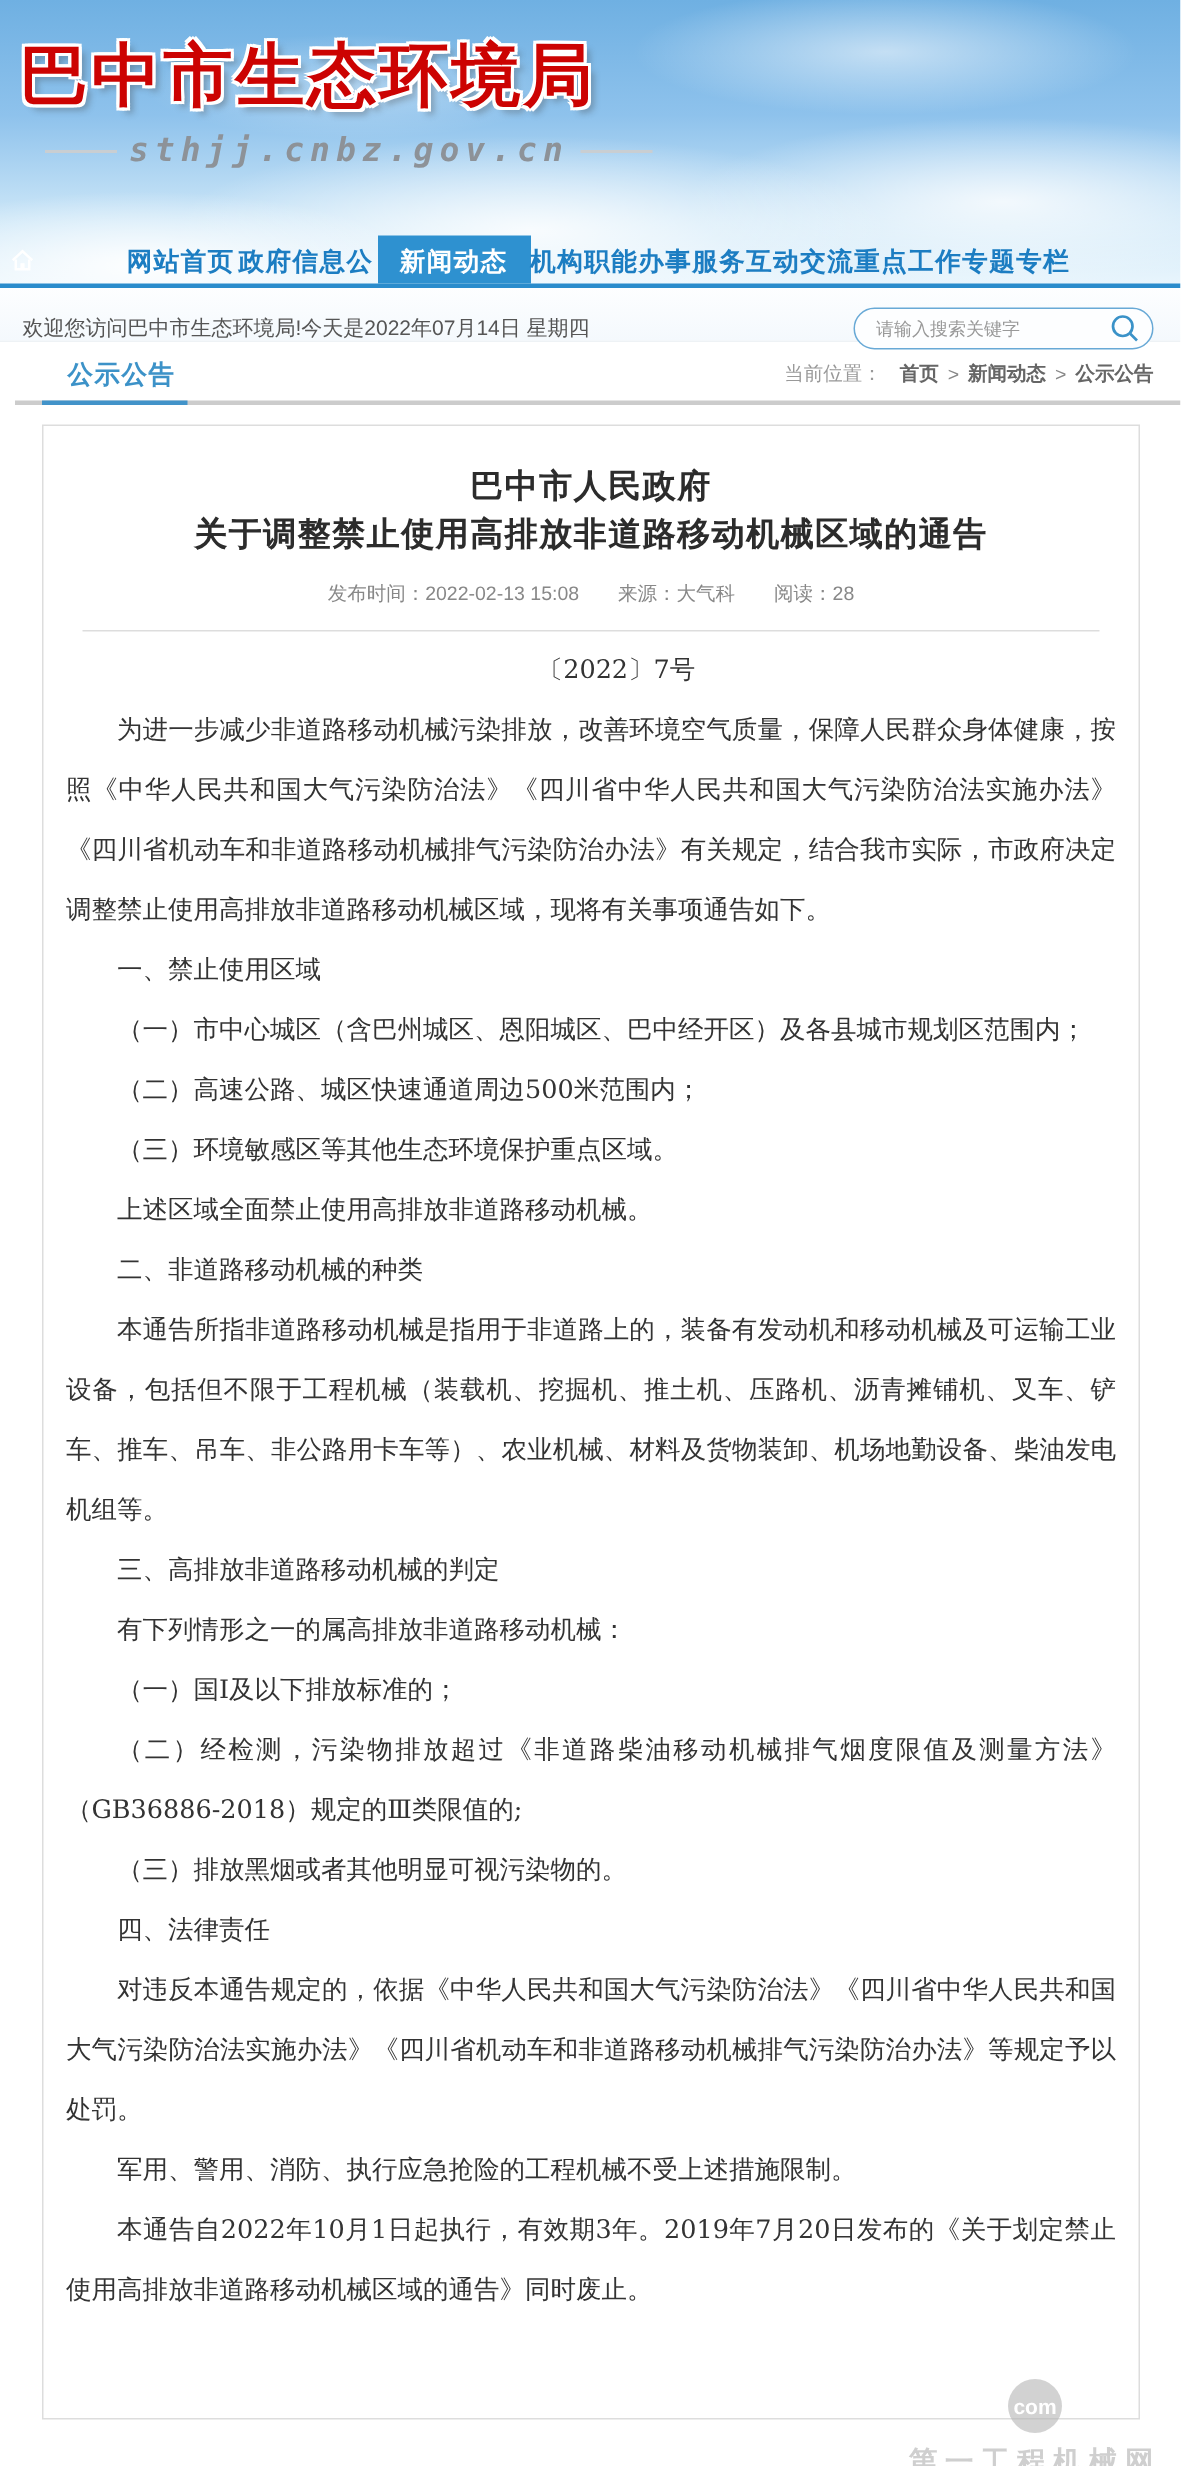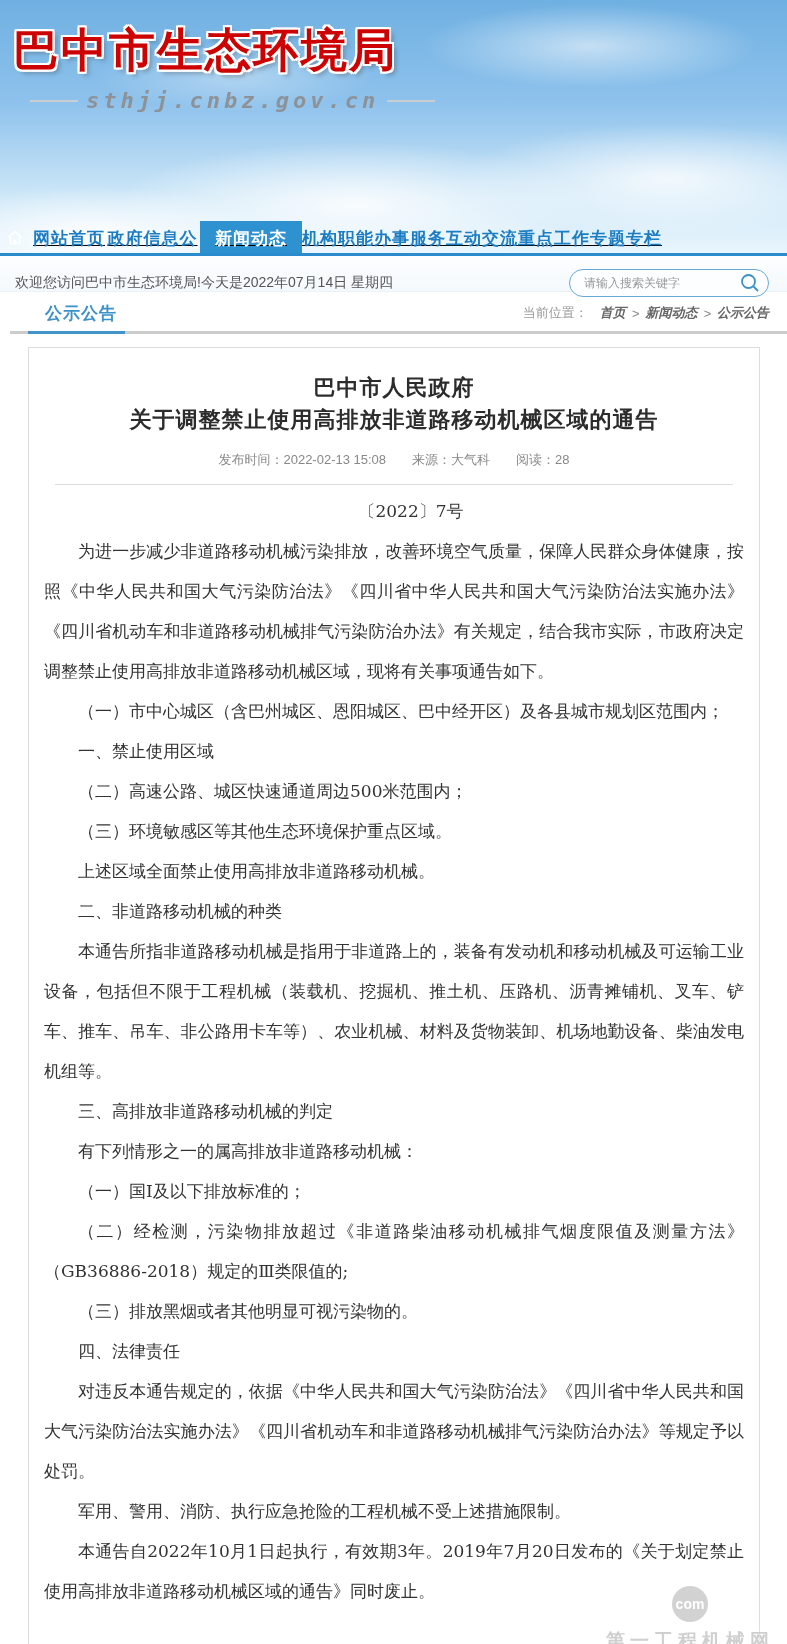--- a/index.html
+++ b/index.html
@@ -8,21 +8,21 @@
     height: 1644px;
     position: relative;
     overflow: hidden;
     background: #ffffff;
     font-family: "Liberation Sans", sans-serif;
   }
 
   
   .sky {
     position: relative;
-    height: 256px;
+    height: 192px;
     background:
       radial-gradient(ellipse 260px 70px at 12% 92%, rgba(255,255,255,.95), rgba(255,255,255,0) 70%),
       radial-gradient(ellipse 340px 90px at 45% 80%, rgba(255,255,255,.85), rgba(255,255,255,0) 70%),
       radial-gradient(ellipse 300px 80px at 85% 70%, rgba(255,255,255,.8), rgba(255,255,255,0) 70%),
       radial-gradient(ellipse 240px 60px at 75% 18%, rgba(255,255,255,.55), rgba(255,255,255,0) 70%),
       radial-gradient(ellipse 200px 50px at 30% 30%, rgba(255,255,255,.35), rgba(255,255,255,0) 70%),
       linear-gradient(180deg, #6fb0e2 0%, #8ec2ec 40%, #cfe8f8 78%, #eaf6fd 100%);
   }
   .site-title {
     position: absolute; left: 13px; top: 20px;
@@ -46,22 +46,22 @@
   
   .navbar {
     position: absolute; left: 0; right: 0; bottom: 0;
     height: 35px;
     border-bottom: 3px solid #2a8ccc;
     display: flex; align-items: stretch;
     padding-left: 3px;
   }
   .home-icon { width: 24px; display: flex; align-items: center; justify-content: center; }
   .nav-items {
-    flex: 1; display: flex; justify-content: flex-start;
-    align-items: stretch; padding: 0 22px 0 6px; text-decoration: underline;
+    flex: 1; display: flex; justify-content: center;
+    align-items: stretch; padding: 0 22px 0 6px;
   }
   .nav-item {
     display: block; color: #1c7dc2; font-size: 17px; font-weight: bold;
     letter-spacing: 1px; line-height: 35px; text-decoration: none;
     text-align: center; white-space: nowrap;
   }
   .nav-item.wrap { width: 95px; white-space: normal; word-break: break-all; overflow: visible; }
   .nav-item.active { background: #2e91d0; color: #ffffff; padding: 0 15px; }
 
   
@@ -203,21 +203,21 @@
       </span>
     </button>
   </div>
 </div>
 
 <div class="section-row">
   <span class="section-title">公示公告</span>
   <span class="section-blue-seg"></span>
   <div class="breadcrumb">
     <span>当前位置：</span>
-    <span style="display:flex;align-items:flex-end;gap:4px;font-style:italic;">
+    <span style="display:flex;align-items:flex-end;gap:4px;">
 
         <span style="display:flex;align-items:center;gap:4px;">
           <span class="crumb-sep"></span>
           <a href="#" class="crumb">首页</a>
         </span>
 
         <span style="display:flex;align-items:center;gap:4px;">
           <span class="crumb-sep">&gt;</span>
           <a href="#" class="crumb">新闻动态</a>
         </span>
@@ -237,23 +237,23 @@
   </h1>
   <div class="article-meta">发布时间：2022-02-13 15:08　　来源：大气科　　阅读：28</div>
   <hr class="meta-divider">
 
   <div class="article-body">
     <p class="doc-number">〔2022〕7号</p>
     <div>
 
         <p>为进一步减少非道路移动机械污染排放，改善环境空气质量，保障人民群众身体健康，按照《中华人民共和国大气污染防治法》《四川省中华人民共和国大气污染防治法实施办法》《四川省机动车和非道路移动机械排气污染防治办法》有关规定，结合我市实际，市政府决定调整禁止使用高排放非道路移动机械区域，现将有关事项通告如下。</p>
 
+        <p>一、禁止使用区域</p>
+
         <p>（一）市中心城区（含巴州城区、恩阳城区、巴中经开区）及各县城市规划区范围内；</p>
-
-        <p>一、禁止使用区域</p>
 
         <p>（二）高速公路、城区快速通道周边500米范围内；</p>
 
         <p>（三）环境敏感区等其他生态环境保护重点区域。</p>
 
         <p>上述区域全面禁止使用高排放非道路移动机械。</p>
 
         <p>二、非道路移动机械的种类</p>
 
         <p>本通告所指非道路移动机械是指用于非道路上的，装备有发动机和移动机械及可运输工业设备，包括但不限于工程机械（装载机、挖掘机、推土机、压路机、沥青摊铺机、叉车、铲车、推车、吊车、非公路用卡车等）、农业机械、材料及货物装卸、机场地勤设备、柴油发电机组等。</p>

